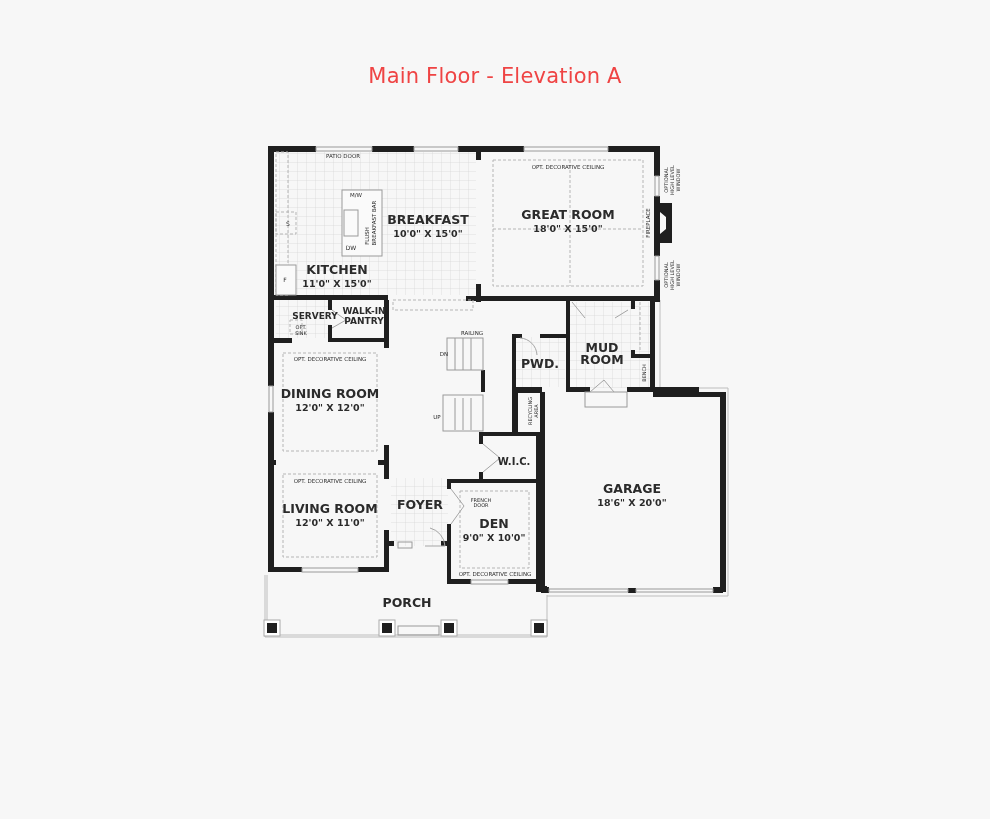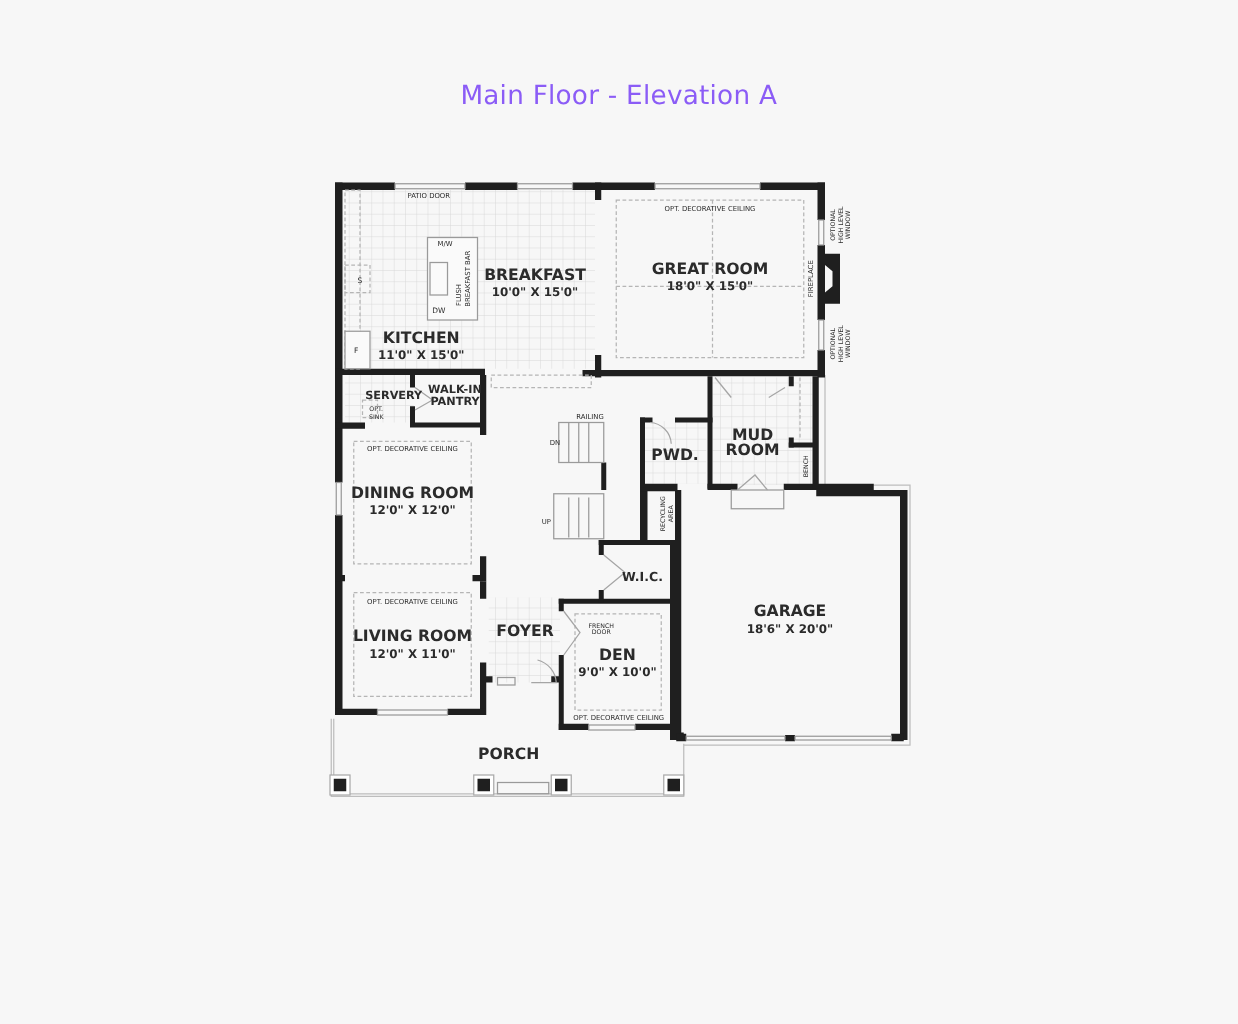--- a/index.html
+++ b/index.html
@@ -1,19 +1,19 @@
 <!DOCTYPE html>
 <html><head>
 <meta charset="utf-8">
 <style>
   html, body { margin:0; padding:0; }
   body { width:990px; height:819px; background:#f7f7f7; position:relative; overflow:hidden;
          font-family:"DejaVu Sans", sans-serif; color:#222; }
   .title { position:absolute; left:0; width:990px; top:64px; text-align:center;
-           font-family:"DejaVu Sans", sans-serif; font-size:21px; color:#8b5cf6; letter-spacing:0.2px; }
+           font-family:"DejaVu Sans", sans-serif; font-size:21px; color:#ef4444; letter-spacing:0.2px; }
   svg { position:absolute; left:0; top:0; }
   .rl { font-family:"DejaVu Sans", sans-serif; font-weight:bold; fill:#2b2b2b; }
   .rd { font-family:"DejaVu Sans", sans-serif; font-weight:bold; fill:#2b2b2b; }
   .sm { font-family:"DejaVu Sans", sans-serif; fill:#2b2b2b; }
 </style>
 </head>
 <body>
 
 <div class="title">Main Floor - Elevation A</div>
 

